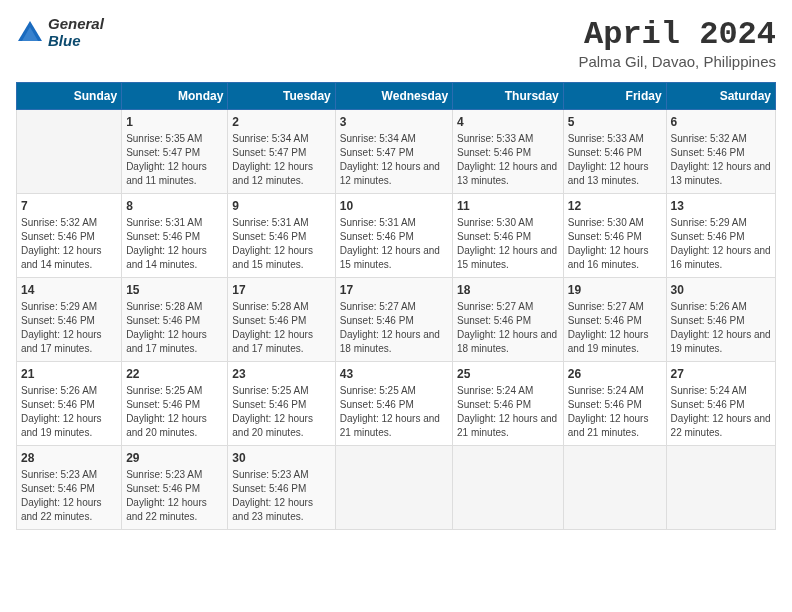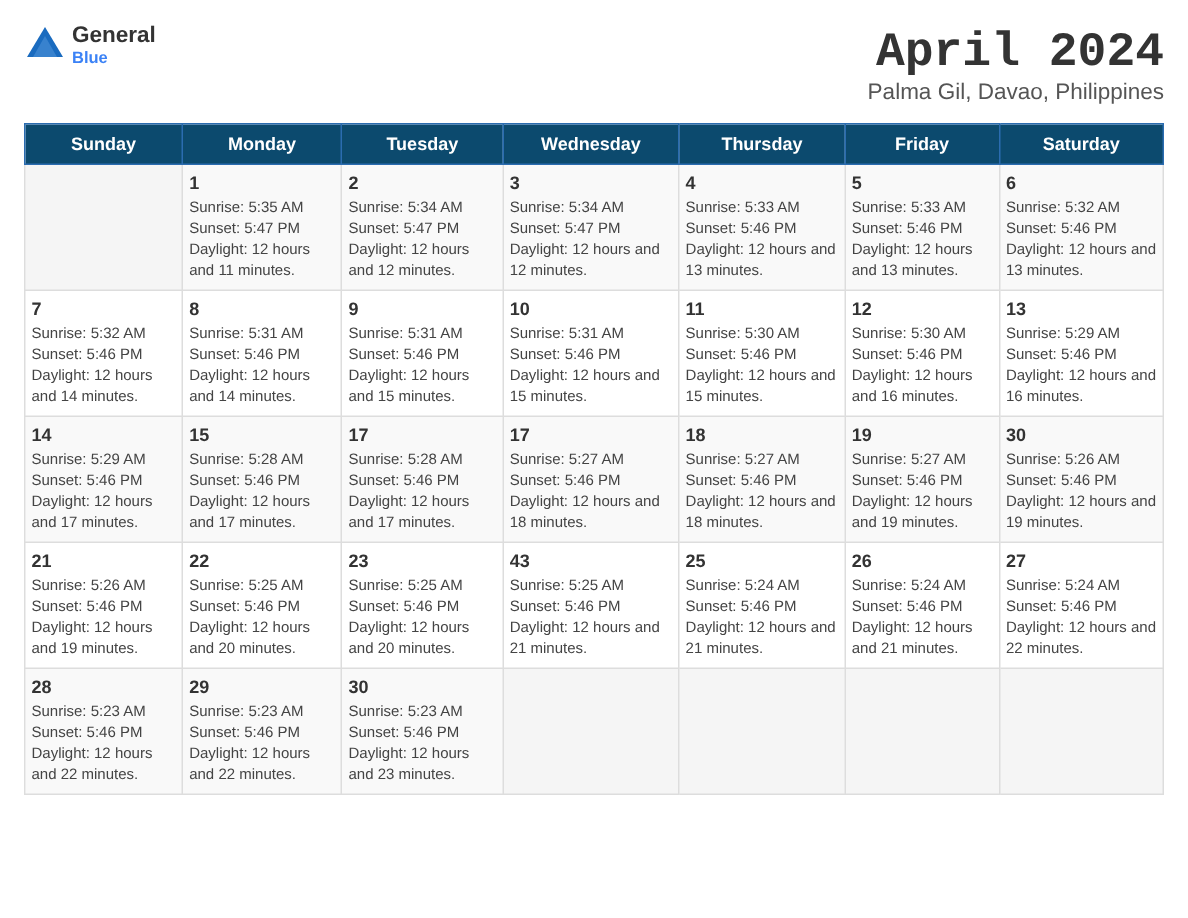--- a/index.html
+++ b/index.html
@@ -13,35 +13,36 @@
     .header {
       display: flex;
       justify-content: space-between;
       align-items: flex-start;
       margin-bottom: 12px;
     }
     .logo {
       display: flex;
       align-items: center;
       gap: 4px;
+      font-style: italic;
     }
     .logo-text {
       display: flex;
       flex-direction: column;
       line-height: 1.1;
     }
     .logo-general {
       font-size: 15px;
       font-weight: bold;
       color: #333;
     }
     .logo-blue {
-      font-size: 11px;
-      font-weight: bold;
-      color: #3b82f6;
+      font-size: 15px;
+      font-weight: bold;
+      color: #0c4a6e;
     }
     .logo-icon {
       width: 28px;
       height: 28px;
     }
     .title-block {
       text-align: right;
     }
     .main-title {
       font-size: 32px;
@@ -52,24 +53,24 @@
     .subtitle {
       font-size: 15px;
       color: #555;
     }
     table {
       width: 100%;
       border-collapse: collapse;
       font-size: 11px;
     }
     thead tr th {
-      background-color: #0c4a6e;
+      background-color: #0369a1;
       color: #fff;
       padding: 6px 4px;
-      text-align: center;
+      text-align: right;
       font-size: 12px;
       font-weight: bold;
       border: 1px solid #2b6cb0;
     }
     tbody tr {
       border-bottom: 1px solid #ccc;
     }
     tbody tr:nth-child(odd) {
       background-color: #f9f9f9;
     }

